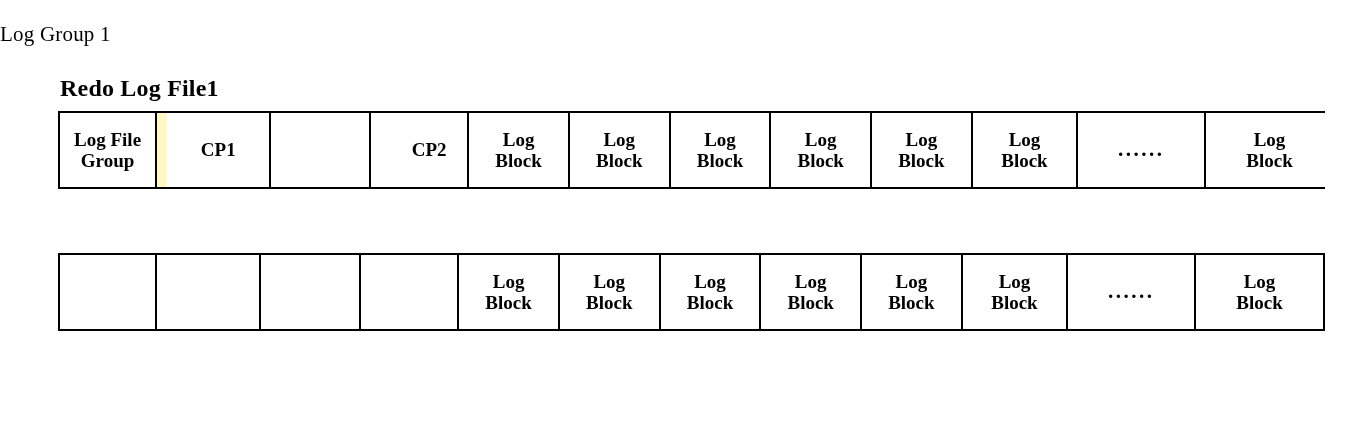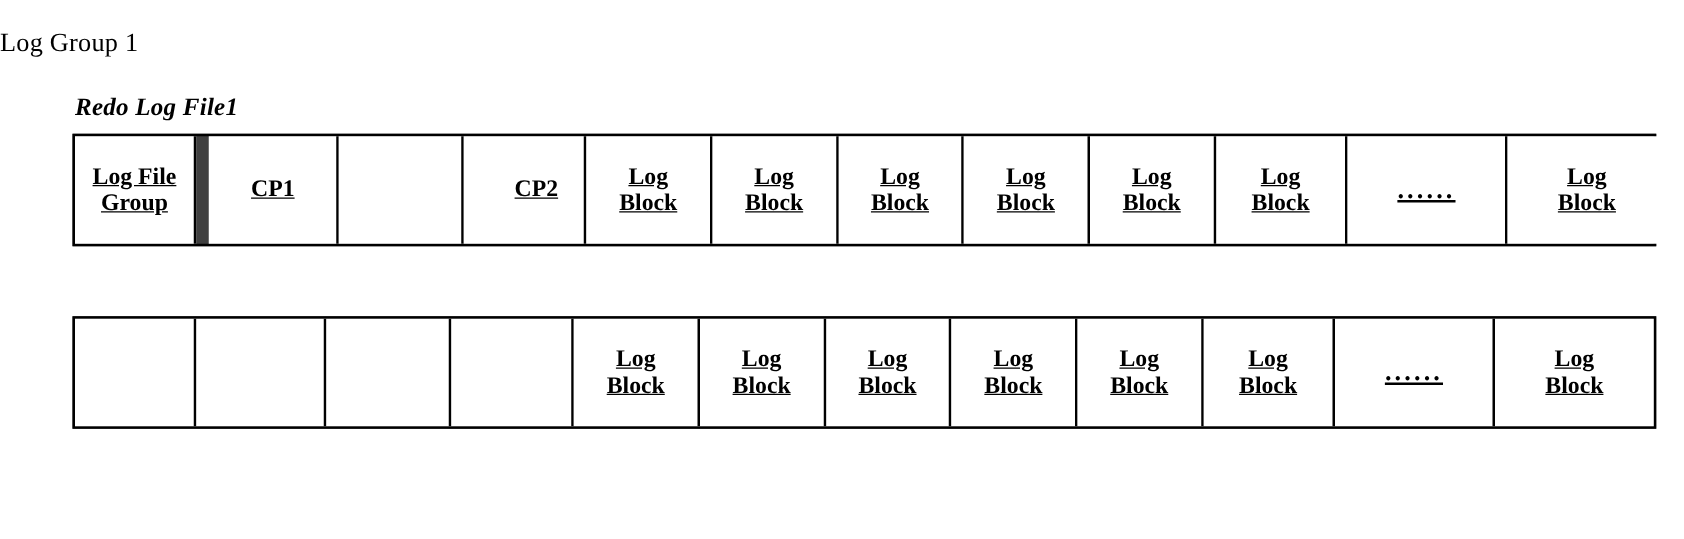--- a/index.html
+++ b/index.html
@@ -32,37 +32,35 @@
   
   .file-row {
     position: absolute;
     left: 58px;
     width: 1267px;
   }
   #row-1 { top: 75px; }
   #row-2 { top: 253px; }
 
   .row-label {
-    font-size: 20px;
+    font-size: 24px;
     font-weight: 700;
     letter-spacing: 0.2px;
     margin: 0 0 9px 2px;
     white-space: nowrap;
-    font-style: italic;
   }
 
   
   .cell-strip {
     display: flex;
     width: 100%;
-    height: 90px;
+    height: 78px;
     border: 2px solid #000000;
     box-sizing: border-box;
-    background: #404040;
-    text-decoration: underline;
+    background: #fef9c3;
   }
   .cell {
     border-right: 2px solid #000000;
     box-sizing: border-box;
     display: flex;
     flex-direction: column;
     align-items: center;
     justify-content: center;
     font-size: 19px;
     font-weight: 700;

